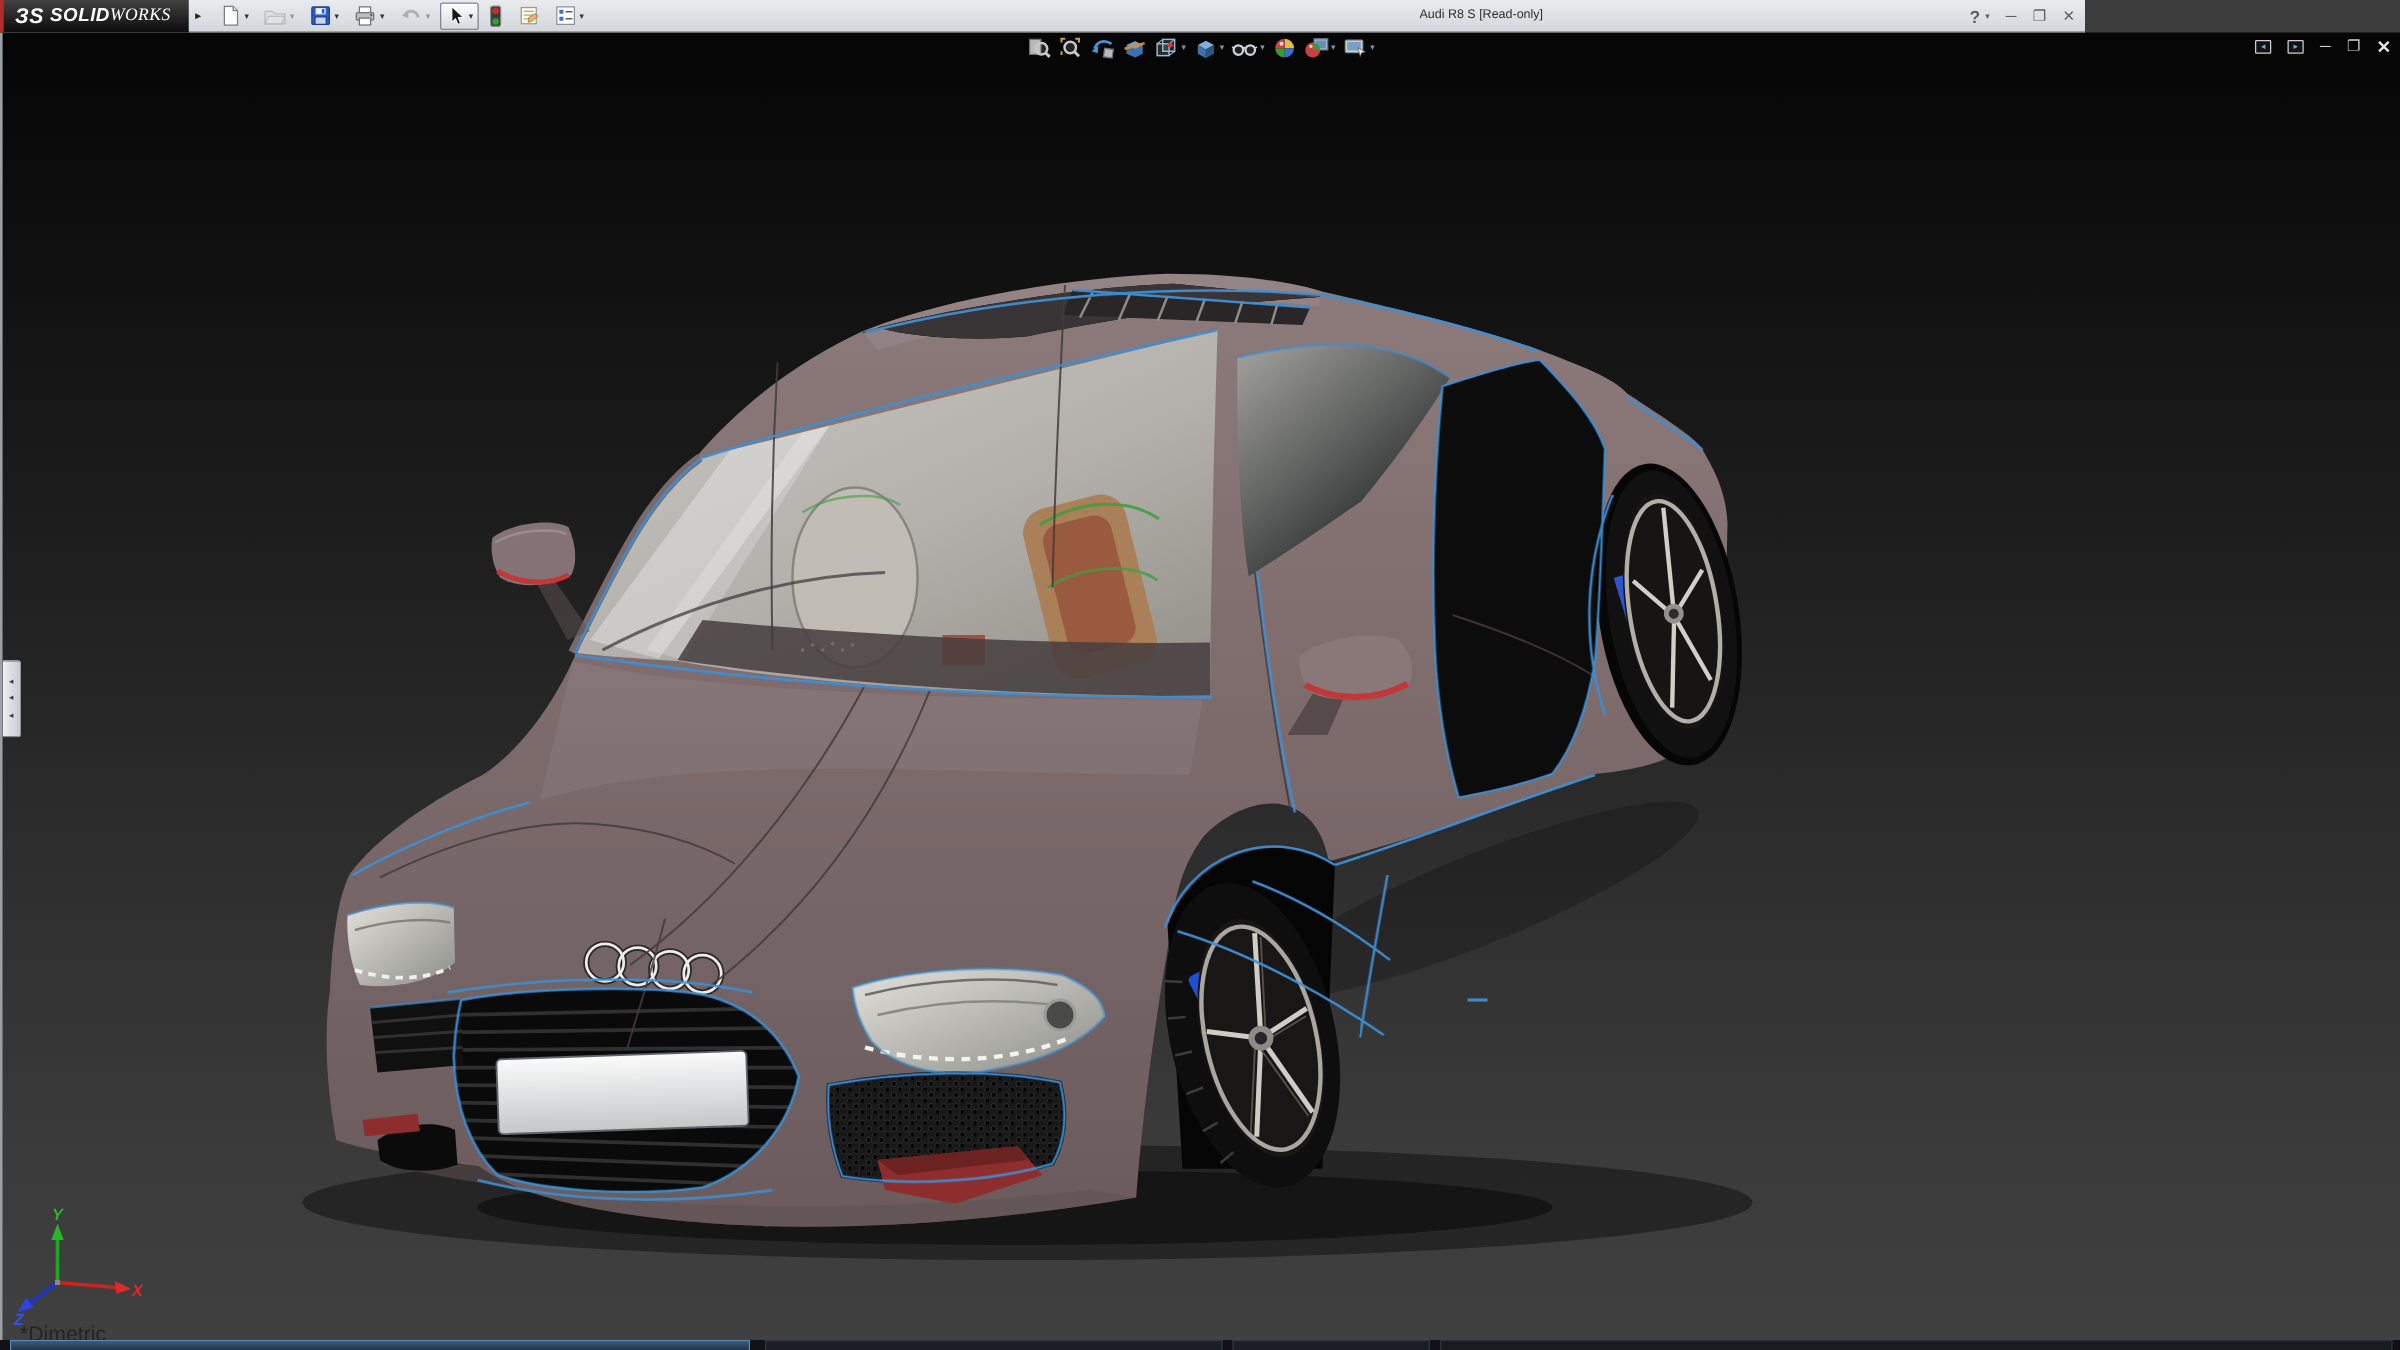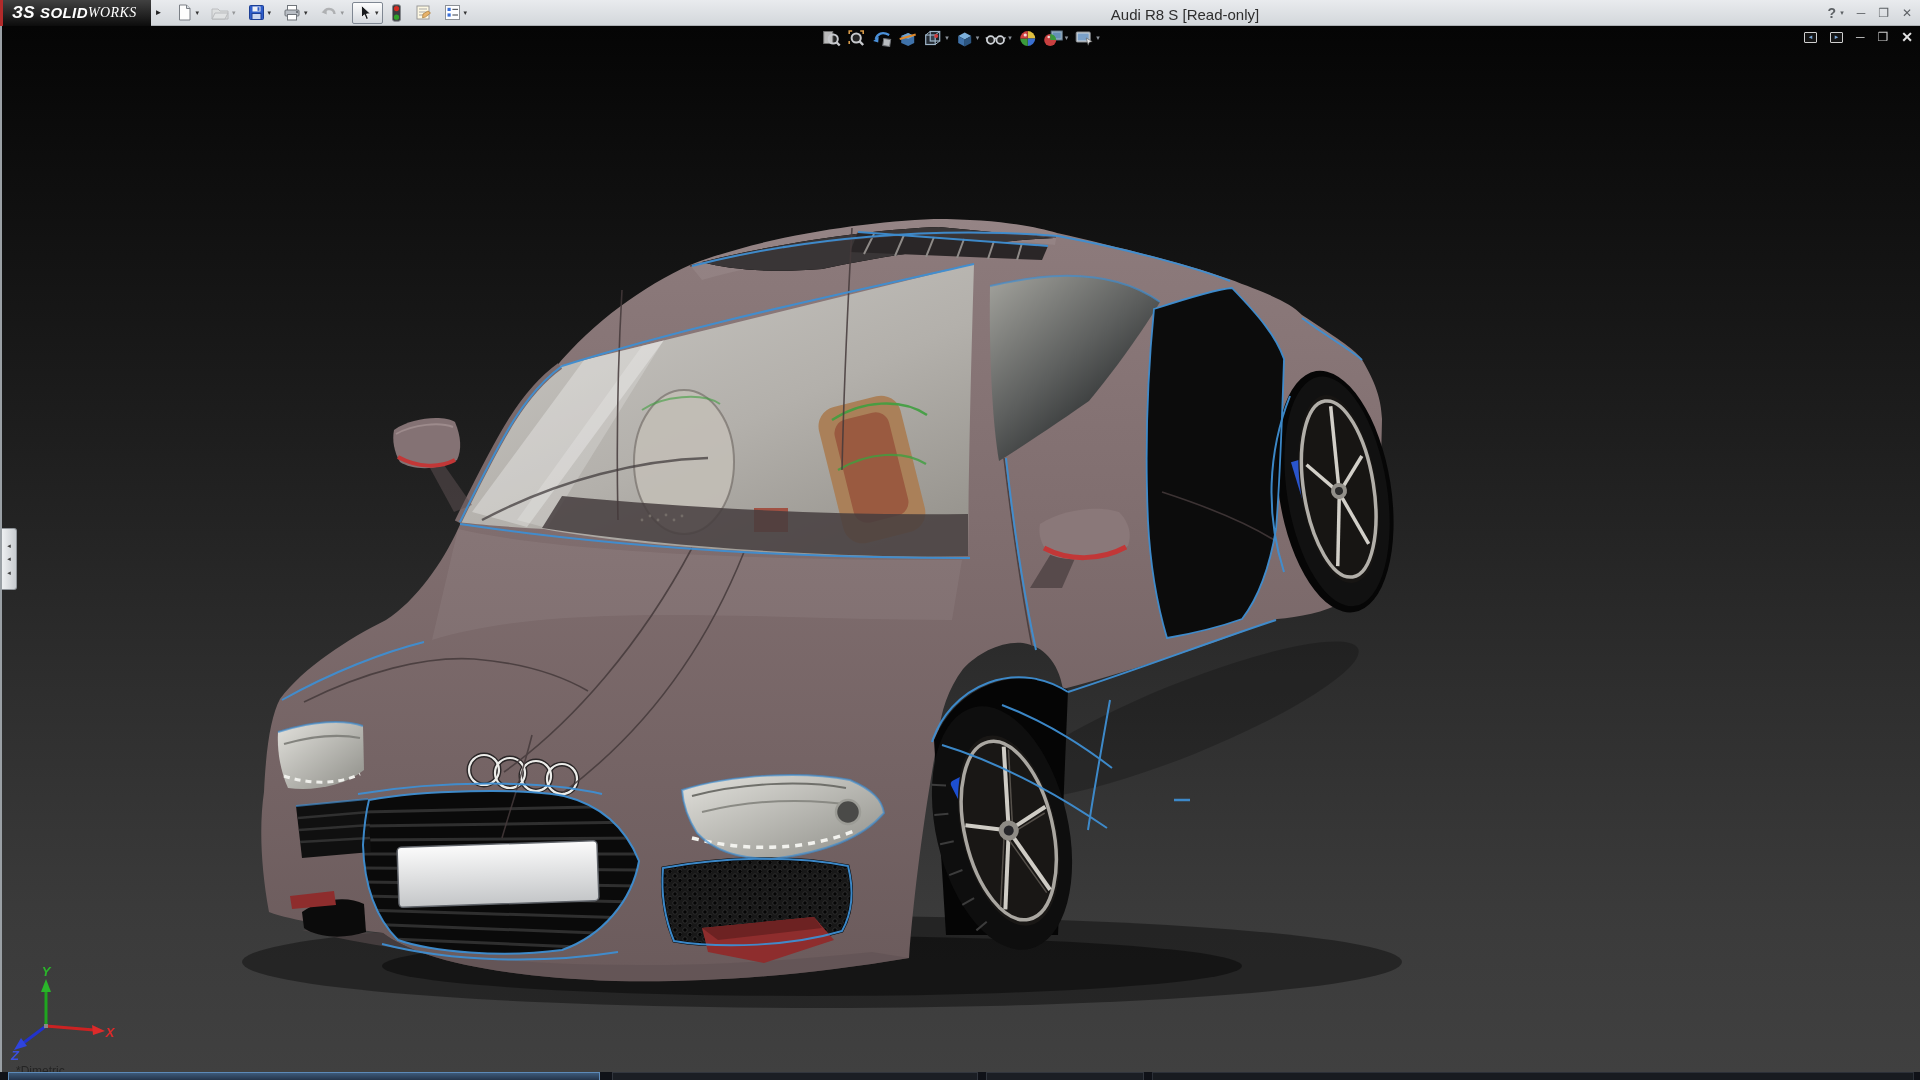--- a/index.html
+++ b/index.html
@@ -2,58 +2,58 @@
 <html><head>
 <meta charset="utf-8">
 <style>
   * { box-sizing: border-box; }
   html,body { margin:0; padding:0; }
   body {
     width:1920px; height:1080px; overflow:hidden; position:relative;
     font-family:"Liberation Sans", sans-serif; background:#3c3c3c;
   }
   
-  .titlebar{position:absolute;top:0;left:0;width:1920px;height:26px;
+  .titlebar{position:absolute;top:0;left:0;width:1668px;height:26px;
     background:linear-gradient(#e9ebee,#d3d7db);border-bottom:1px solid #aeb2b6;
     display:flex;align-items:center;z-index:30;}
   .red-edge{position:absolute;left:0;top:0;width:3px;height:26px;background:#b22a2a;}
   .logo{height:26px;background:linear-gradient(#414141,#0c0c0c);color:#fff;display:flex;
     align-items:center;padding:0 14px 0 12px;font-style:italic;letter-spacing:.4px;}
   .logo .glyph{font-weight:bold;font-size:17px;margin-right:5px;}
   .logo .b1{font-weight:bold;font-size:15px;}
   .logo .b2{font-weight:400;font-size:14px;font-family:Liberation Serif, serif;}
   .overflow-arrow{font-size:8px;color:#222;margin:0 7px 0 4px;}
   .tbar{display:flex;align-items:center;height:26px;}
   .tb-btn{height:22px;display:flex;align-items:center;padding:0 3px;margin:0 2px;border:1px solid transparent;border-radius:2px;}
   .tb-btn.active{border:1px solid #7f8792;background:linear-gradient(#fdfdfd,#d5d9de);}
   .tb-dd{font-size:7px;color:#333;margin-left:3px;}
   .disabled{opacity:.42;filter:grayscale(.9);}
   .win-title{position:absolute;left:1040px;width:290px;text-align:center;top:6px;
-    font-size:15px;color:#2e2e2e;}
+    font-size:10px;color:#2e2e2e;}
   .tb-controls{position:absolute;right:8px;top:0;height:26px;display:flex;align-items:center;gap:13px;color:#5d6165;}
   .tb-controls .help{font-size:14px;font-weight:bold;}
   .tb-controls .dd{font-size:7px;margin-left:-9px;}
   .tb-controls .g{font-size:12px;}
   
   .viewport{position:absolute;top:26px;left:0;width:1920px;height:1046px;overflow:hidden;
     background:linear-gradient(180deg,#050505 0%,#0e0e0e 14%,#1d1d1d 38%,#2d2d2d 62%,#3a3a3a 84%,#404040 100%);
     border-left:2px solid #9aa0a5;}
   .headsup{position:absolute;top:2px;left:50%;transform:translateX(-50%);display:flex;align-items:center;height:20px;}
   .hu-btn{display:flex;align-items:center;padding:0 3px;}
   .hu-dd{color:#8d939a;font-size:7px;margin-left:2px;}
   .doc-controls{position:absolute;top:3px;right:7px;display:flex;align-items:center;gap:13px;color:#d8d8d8;}
   .pane-box{width:13px;height:11px;border:1px solid #cfcfcf;border-radius:1px;display:flex;align-items:center;justify-content:center;font-size:7px;color:#7aa7d8;background:rgba(255,255,255,.06);}
   .dc-g{font-size:12px;color:#cfcfcf;}
   .dc-close{font-size:14px;color:#e4e4e4;font-weight:bold;}
   
   .splitter{position:absolute;left:0;top:502px;width:15px;height:62px;
     background:linear-gradient(90deg,#eef0f2,#c7cbcf);border:1px solid #8f9499;border-left:none;
     border-radius:0 3px 3px 0;display:flex;flex-direction:column;justify-content:center;align-items:center;
     color:#3c3c3c;font-size:7px;line-height:1.9;cursor:pointer;}
-  .view-label{position:absolute;left:14px;bottom:-6px;font-size:12px;color:#242424;}
+  .view-label{position:absolute;left:14px;bottom:-6px;font-size:17px;color:#242424;}
   .triad{position:absolute;left:4px;bottom:12px;}
   .model-svg{position:absolute;left:0;top:0;}
   
   .taskbar{position:absolute;left:0;bottom:0;width:1920px;height:8px;background:#101218;z-index:40;}
   .tb-seg{position:absolute;top:0;height:8px;}
   .seg-active{left:8px;width:592px;background:linear-gradient(#3d5a7a,#24344a);border:1px solid #5d8ab8;border-bottom:none;}
   .seg-2{left:612px;width:366px;background:#1b1e24;border:1px solid #32363e;border-bottom:none;}
   .seg-3{left:986px;width:158px;background:#1b1e24;border:1px solid #32363e;border-bottom:none;}
   .seg-4{left:1152px;width:762px;background:#181b20;border:1px solid #2c3038;border-bottom:none;}
 </style>

